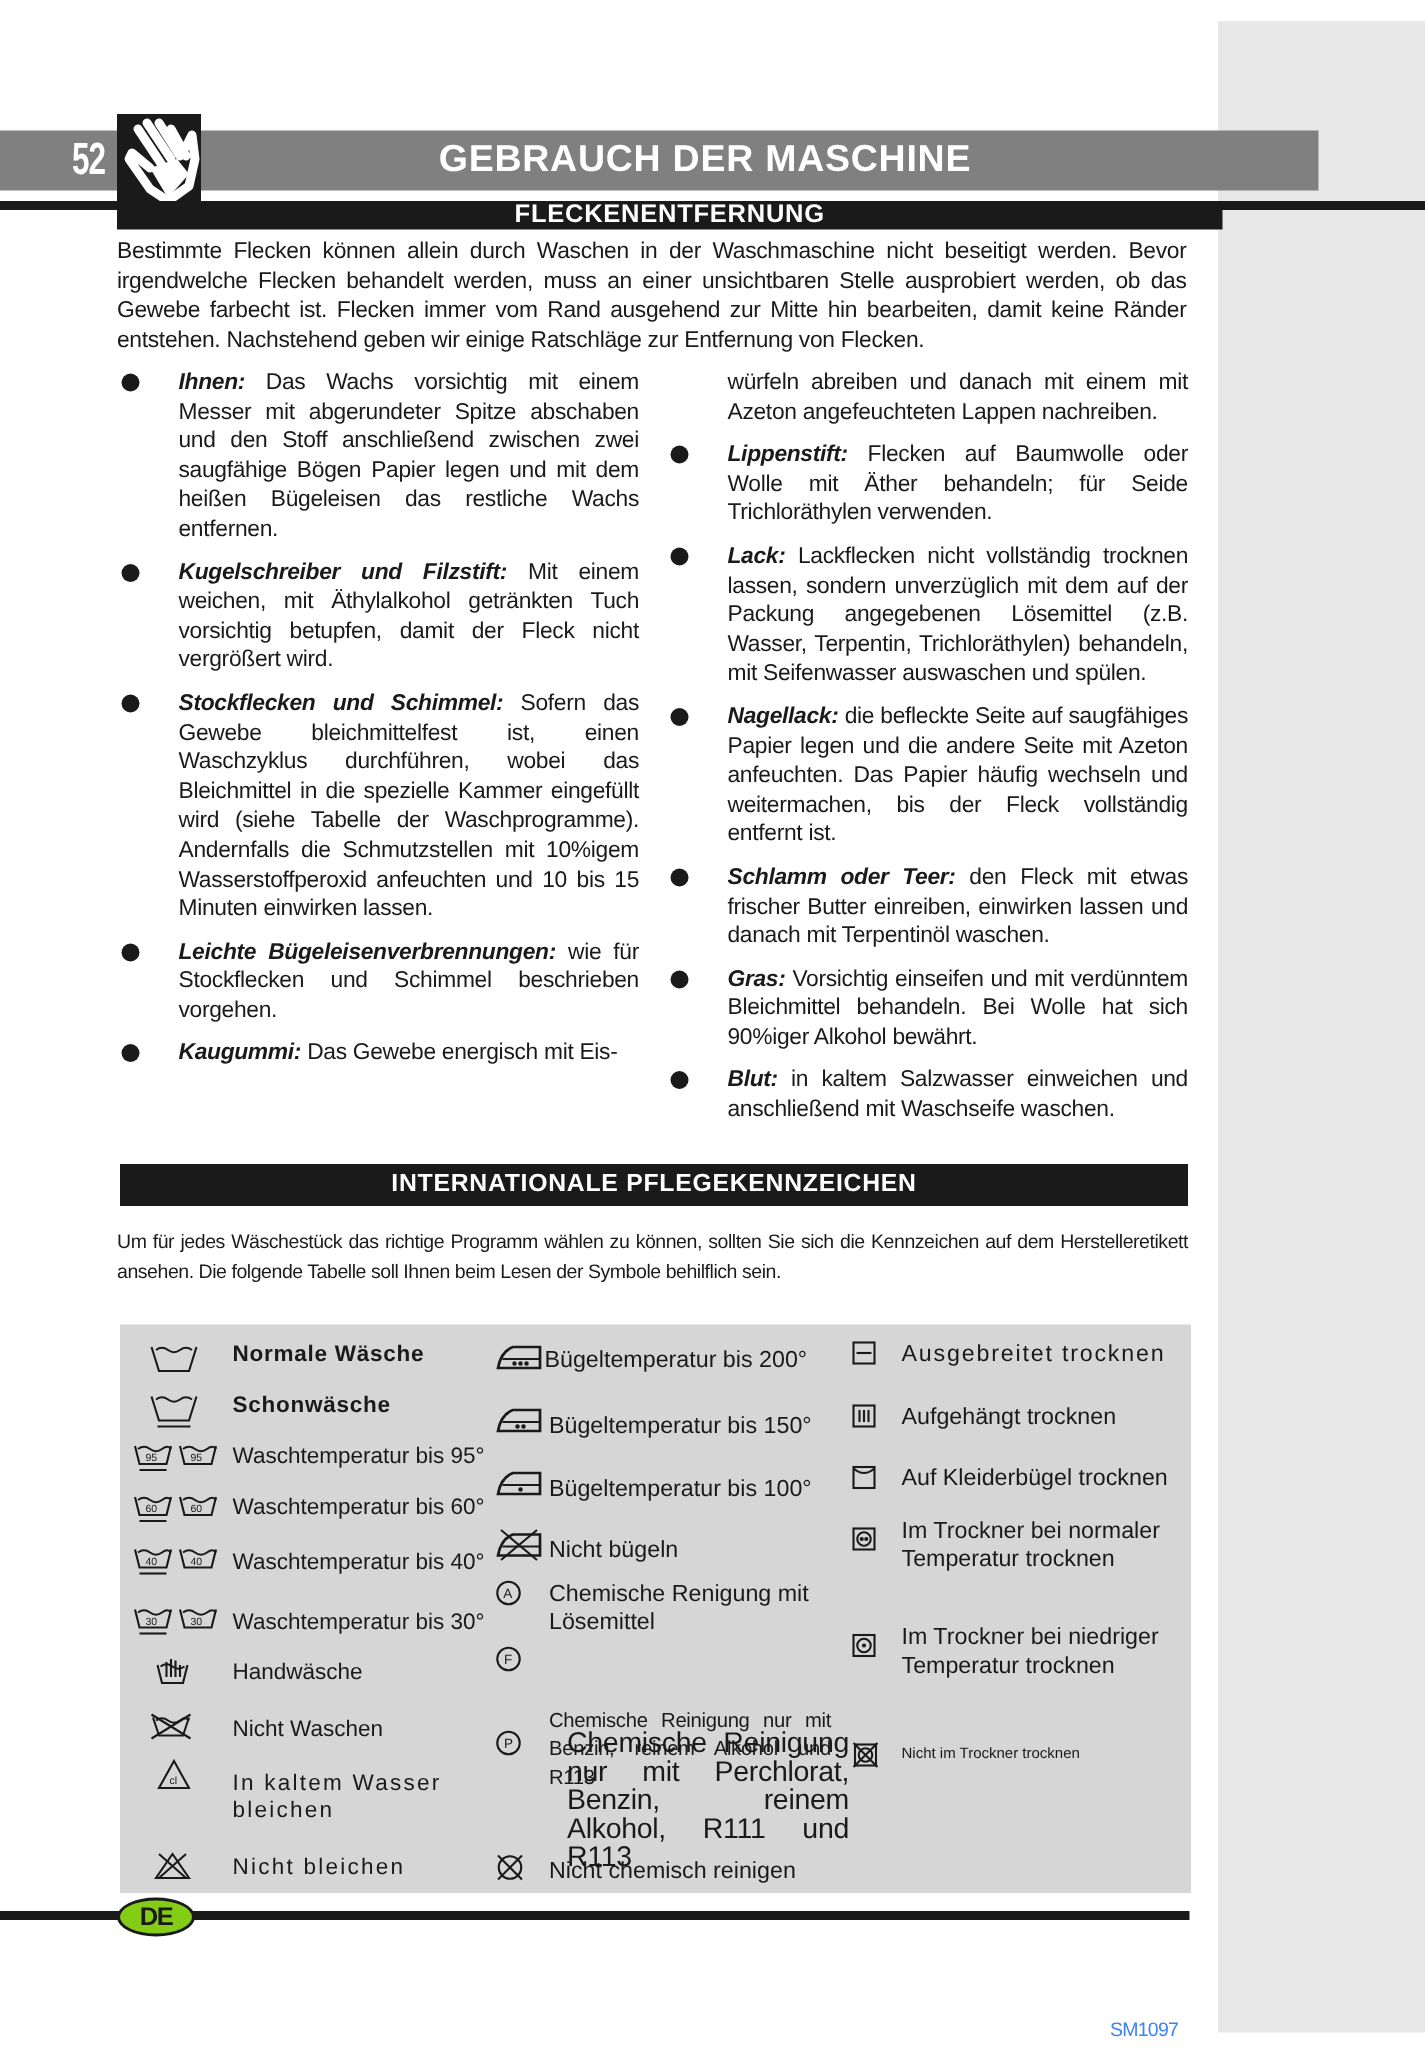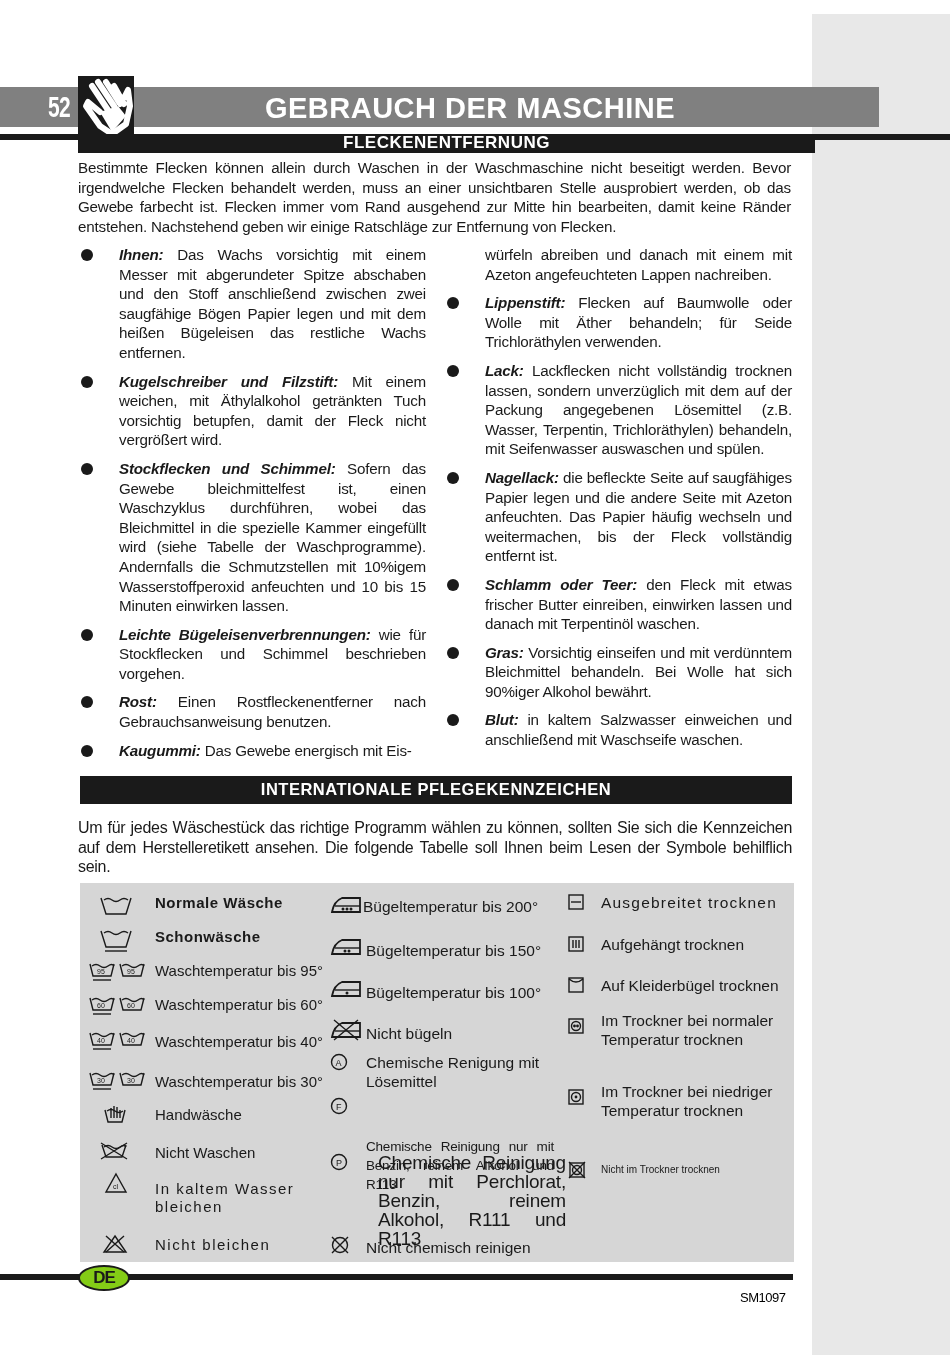--- a/index.html
+++ b/index.html
@@ -5,52 +5,52 @@
   * { box-sizing: border-box; margin: 0; padding: 0; }
   html, body { width: 950px; height: 1369px; background: #ffffff; overflow: hidden; }
   body { position: relative; font-family: "Liberation Sans", sans-serif; color: #1a1a1a; }
 
   .side-panel { position: absolute; left: 812px; top: 14px; width: 138px; height: 1341px; background: #e8e8e8; }
 
   .header-bar { position: absolute; left: 0; top: 87px; width: 879px; height: 40px; background: #808080; }
   .page-number { position: absolute; left: 48px; top: 90px; font-family: "Liberation Sans", sans-serif; font-weight: bold; font-size: 30px; color: #ffffff; transform: scaleX(0.7); transform-origin: left top; letter-spacing: -1px; }
   .hand-box { position: absolute; left: 78px; top: 76px; width: 56px; height: 62px; background: #1a1a1a; }
   .hand-box svg { width: 100%; height: 100%; }
-  .header-title { position: absolute; left: 200px; top: 92px; width: 540px; text-align: center; font-weight: bold; font-size: 29px; color: #ffffff; letter-spacing: 0.5px; }
+  .header-title { position: absolute; left: 200px; top: 92px; width: 540px; text-align: center; font-weight: bold; font-size: 25px; color: #ffffff; letter-spacing: 0.5px; }
 
   .section-bar-line { position: absolute; left: 0; top: 134px; width: 950px; height: 6px; background: #1a1a1a; }
   .section1-bar { position: absolute; left: 78px; top: 134px; width: 737px; height: 19px; background: #1a1a1a; }
   .section1-title { position: absolute; left: 78px; top: 133px; width: 737px; text-align: center; font-weight: bold; font-size: 17px; color: #ffffff; letter-spacing: 0.5px; }
 
   .intro { position: absolute; left: 78px; top: 158px; width: 713px; font-size: 15.2px; line-height: 19.5px; text-align: justify; letter-spacing: -0.2px; }
 
   .col { position: absolute; top: 245px; width: 348px; }
   .col-left { left: 78px; }
   .col-right { left: 444px; }
   .stain { position: relative; padding-left: 41px; font-size: 15.2px; line-height: 19.6px; text-align: justify; margin-bottom: 9px; letter-spacing: -0.2px; }
   .stain .bullet { position: absolute; left: 3px; top: 4px; width: 12px; height: 12px; border-radius: 50%; background: #1a1a1a; }
   .stain .name { font-weight: bold; font-style: italic; }
   .cont { padding-left: 41px; font-size: 15.2px; line-height: 19.6px; text-align: justify; margin-bottom: 9px; letter-spacing: -0.2px; }
 
   .section2-bar { position: absolute; left: 80px; top: 776px; width: 712px; height: 28px; background: #1a1a1a; }
   .section2-title { position: absolute; left: 80px; top: 780px; width: 712px; text-align: center; font-weight: bold; font-size: 16.5px; color: #ffffff; letter-spacing: 0.5px; }
 
-  .intro2 { position: absolute; left: 78px; top: 818px; width: 714px; font-size: 16px; line-height: 19.5px; text-align: justify; letter-spacing: -0.3px; }
+  .intro2 { position: absolute; left: 78px; top: 818px; width: 714px; font-size: 13px; line-height: 19.5px; text-align: justify; letter-spacing: -0.3px; }
 
   .symbols { position: absolute; left: 80px; top: 883px; width: 714px; height: 379px; background: #d6d6d6; }
   .sym { position: absolute; display: flex; align-items: flex-start; font-size: 15px; line-height: 19px; color: #1a1a1a; }
   .sym .ic { position: absolute; display: flex; align-items: center; justify-content: center; }
   .sym .lbl { position: absolute; }
   .sym.bold .lbl { font-weight: bold; letter-spacing: 0.5px; }
   .sym.wide .lbl { letter-spacing: 1.5px; }
   svg.icon { stroke: #1a1a1a; fill: none; stroke-width: 1.4; }
 
   .footer-line { position: absolute; left: 0; top: 1274px; width: 793px; height: 6px; background: #1a1a1a; }
   .lang-badge { position: absolute; left: 78px; top: 1265px; width: 52px; height: 26px; border-radius: 50%; background: #84cc16; border: 2px solid #1a1a1a; font-weight: bold; font-size: 17px; text-align: center; line-height: 22px; letter-spacing: -1px; }
-  .doc-code { position: absolute; left: 740px; top: 1290px; font-size: 13px; color: #000000; letter-spacing: -0.5px; }
+  .doc-code { position: absolute; left: 740px; top: 1345px; font-size: 13px; color: #3b82f6; letter-spacing: -0.5px; }
 </style>
 </head>
 <body>
 
 <div class="side-panel"></div>
 
 <div class="header-bar"></div>
 <div class="page-number">52</div>
 <div class="hand-box">
   <svg viewBox="0 0 56 62">
@@ -75,24 +75,20 @@
     <span class="bullet"></span>
     <span class="name">Kugelschreiber und Filzstift:</span><span> Mit einem weichen, mit Äthylalkohol getränkten Tuch vorsichtig betupfen, damit der Fleck nicht vergrößert wird.</span>
   </div>
   <div class="stain">
     <span class="bullet"></span>
     <span class="name">Stockflecken und Schimmel:</span><span> Sofern das Gewebe bleichmittelfest ist, einen Waschzyklus durchführen, wobei das Bleichmittel in die spezielle Kammer eingefüllt wird (siehe Tabelle der Waschprogramme). Andernfalls die Schmutzstellen mit 10%igem Wasserstoffperoxid anfeuchten und 10 bis 15 Minuten einwirken lassen.</span>
   </div>
   <div class="stain">
     <span class="bullet"></span>
     <span class="name">Leichte Bügeleisenverbrennungen:</span><span> wie für Stockflecken und Schimmel beschrieben vorgehen.</span>
-  </div>
-  <div class="stain">
-    <span class="bullet"></span>
-    <span class="name">Rost:</span><span> Einen Rostfleckenentferner nach Gebrauchsanweisung benutzen.</span>
   </div>
   <div class="stain">
     <span class="bullet"></span>
     <span class="name">Kaugummi:</span><span> Das Gewebe energisch mit Eis-</span>
   </div>
 </div>
 
 <div class="col col-right">
   <div class="cont">würfeln abreiben und danach mit einem mit Azeton angefeuchteten Lappen nachreiben.</div>
   <div class="stain">

